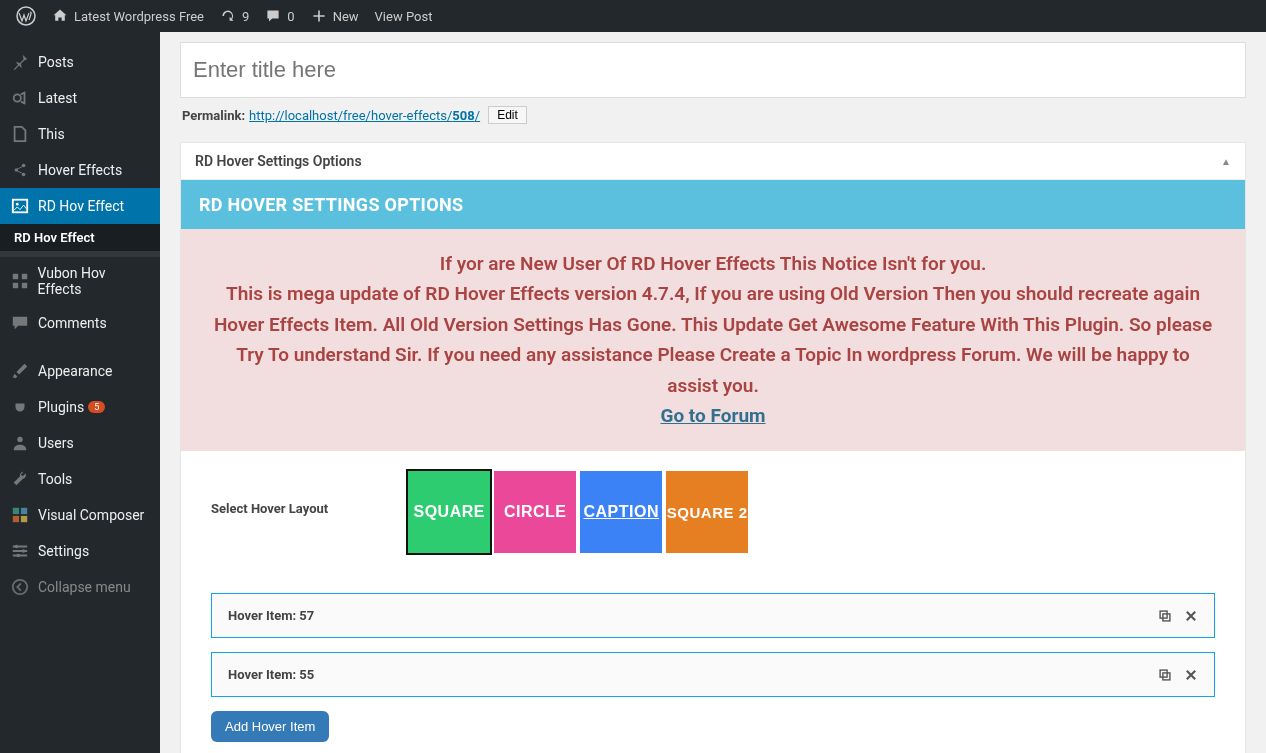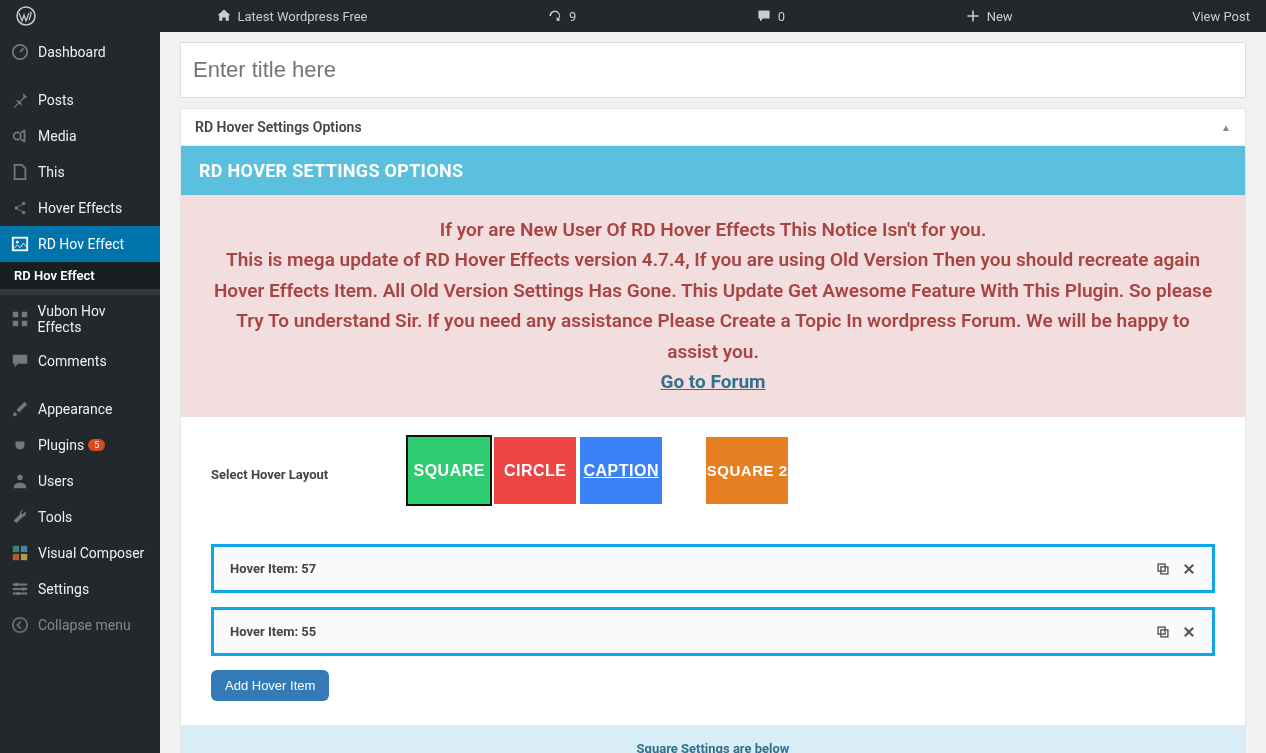--- a/index.html
+++ b/index.html
@@ -1,19 +1,19 @@
 <!DOCTYPE html>
 <html><head>
 <meta charset="utf-8">
 <style>
 * { margin: 0; padding: 0; box-sizing: border-box; }
 body { font-family: -apple-system, BlinkMacSystemFont, "Segoe UI", Roboto, Oxygen-Sans, Ubuntu, Cantarell, "Helvetica Neue", sans-serif; font-size: 13px; color: #444; background: #f1f1f1; }
 
 
-.adminbar { position: fixed; top: 0; left: 0; right: 0; height: 32px; background: #23282d; color: #eee; display: flex; align-items: center; padding: 0 8px; z-index: 100; font-size: 13px; justify-content: space-between; }
+.adminbar { position: fixed; top: 0; left: 0; right: 0; height: 32px; background: #23282d; color: #eee; display: flex; align-items: center; padding: 0 8px; z-index: 100; font-size: 13px; }
 .adminbar .abitem { display: flex; align-items: center; padding: 0 8px; height: 32px; color: #ccc; cursor: pointer; }
 .adminbar .abicon { margin-right: 6px; font-size: 16px; line-height: 1; }
 .adminbar .wp-logo { width:20px; height:20px; display:flex; align-items:center; justify-content:center; }
 
 
 .sidebar { position: fixed; top: 32px; left: 0; bottom: 0; width: 160px; background: #23282d; color: #eee; overflow-y: auto; }
 .sidebar .menu-item { display: flex; align-items: center; padding: 8px 10px; color: #eee; cursor: pointer; font-size: 14px; }
 .sidebar .menu-item.top { padding-top: 10px; }
 .sidebar .menu-item.active { background: #0073aa; color: #fff; position: relative; }
 .sidebar .menu-item.active::after { content: ""; position: absolute; right: -8px; top: 50%; transform: translateY(-50%); border: 8px solid transparent; border-right-color: #f1f1f1; }
@@ -34,29 +34,29 @@
 .meta-box-header .toggle { color:#888; font-size: 10px;}
 
 .blue-banner { background: #5bc0de; color: #fff; padding: 14px 18px; font-size: 18px; font-weight: 700; letter-spacing: .3px; }
 
 .notice-red { background: #f2dede; color: #a94442; padding: 20px 30px; text-align: center; font-weight: 600; font-size: 19px; line-height: 1.6; }
 .notice-red a { color: #31708f; font-weight: 700; }
 
 .layout-section { background: #fff; padding: 20px 30px; display: flex; gap: 80px; }
 .layout-label { font-weight: 700; font-size: 13px; padding-top: 30px; }
 .layout-choices { display: flex; gap: 4px; }
-.layout-tile { width: 82px; height: 67px; display: flex; align-items: center; justify-content: center; color: #fff; font-weight: 700; font-size: 16px; letter-spacing: .5px; cursor: pointer; font-family: "Arial Black", Arial, sans-serif; text-align:center;}
+.layout-tile { width: 82px; height: 82px; display: flex; align-items: center; justify-content: center; color: #fff; font-weight: 700; font-size: 16px; letter-spacing: .5px; cursor: pointer; font-family: "Arial Black", Arial, sans-serif; text-align:center;}
 .layout-tile.sel { outline: 2px solid #111; }
 .tile-square { background: #2ecc71; }
-.tile-circle { background: #ef4444; }
+.tile-circle { background: #ec4899; }
 .tile-caption { background: #3b82f6; text-decoration: underline; }
-.tile-square2 { background: #e67e22; font-size: 15px; margin-left: 40px; }
+.tile-square2 { background: #e67e22; font-size: 15px; }
 
 .items-section { background: #fff; padding: 20px 30px; }
-.hover-item { border: 3px solid #0ea5e9; padding: 14px 16px; margin-bottom: 14px; display: flex; justify-content: space-between; align-items: center; background: #fafafa; font-weight: 700; }
+.hover-item { border: 1px solid #0ea5e9; padding: 14px 16px; margin-bottom: 14px; display: flex; justify-content: space-between; align-items: center; background: #fafafa; font-weight: 700; }
 .hover-item .actions { display:flex; gap:12px; color:#555; font-weight: normal; }
 .hover-item .actions span { cursor:pointer; }
 .add-btn { background: #337ab7; color: #fff; border: none; padding: 8px 14px; font-size: 13px; border-radius: 6px; cursor: pointer; }
 
 .footer-banner { background: #d9edf7; color: #31708f; text-align: center; padding: 16px; font-weight: 700; margin-top: 4px; }
 
 svg { display:block; }
 </style>
 </head>
 <body>
@@ -101,46 +101,37 @@
         </svg>
     </span>
     <span>New</span>
   </div>
   <div class="abitem">
     <span>View Post</span>
   </div>
 </div>
 
 <div class="sidebar">
-  <div class="menu-item top">
-    <span class="menu-icon">
-        <svg width="18" height="18" viewBox="0 0 20 20" fill="#999">
-          <circle cx="10" cy="10" r="8" fill="none" stroke="#999" stroke-width="2"></circle>
-          <path d="M10 10l4-4" stroke="#999" stroke-width="2"></path>
-        </svg>
-      </span>
-    <span>Dashboard</span>
-  </div>
   <div style="height:12px"></div>
   <div class="menu-item">
     <span class="menu-icon">
         <svg width="18" height="18" viewBox="0 0 20 20" fill="#999">
           <path d="M13 2l5 5-3 1-4 4 1 5-3-3-5 5-1-1 5-5-3-3 5 1 4-4z"></path>
         </svg>
       </span>
     <span>Posts</span>
   </div>
   <div class="menu-item">
     <span class="menu-icon">
         <svg width="18" height="18" viewBox="0 0 20 20" fill="#999">
           <circle cx="7" cy="10" r="4" fill="none" stroke="#999" stroke-width="2"></circle>
           <path d="M11 6l4-2v12l-4-2" stroke="#999" stroke-width="2" fill="none"></path>
         </svg>
       </span>
-    <span>Media</span>
+    <span>Latest</span>
   </div>
   <div class="menu-item">
     <span class="menu-icon">
         <svg width="18" height="18" viewBox="0 0 20 20" fill="#999">
           <path d="M4 2h8l4 4v12H4z" fill="none" stroke="#999" stroke-width="2"></path>
         </svg>
       </span>
     <span>This</span>
   </div>
   <div class="menu-item">
@@ -248,20 +239,25 @@
           <circle cx="10" cy="10" r="8" fill="none" stroke="#888" stroke-width="2"></circle>
           <path d="M11 6l-4 4 4 4" stroke="#888" stroke-width="2" fill="none"></path>
         </svg>
       </span>
     <span>Collapse menu</span>
   </div>
 </div>
 
 <div class="main">
   <input class="title-input" type="text" placeholder="Enter title here" style="">
+  <div class="permalink-row">
+    <strong>Permalink:</strong>
+    <a href="#"><span>http://localhost/free/hover-effects/</span><strong>508</strong><span>/</span></a>
+    <button class="edit-btn">Edit</button>
+  </div>
 
   <div class="meta-box">
     <div class="meta-box-header">
       <span>RD Hover Settings Options</span>
       <span class="toggle">▲</span>
     </div>
 
     <div class="blue-banner">RD HOVER SETTINGS OPTIONS</div>
 
     <div class="notice-red">

